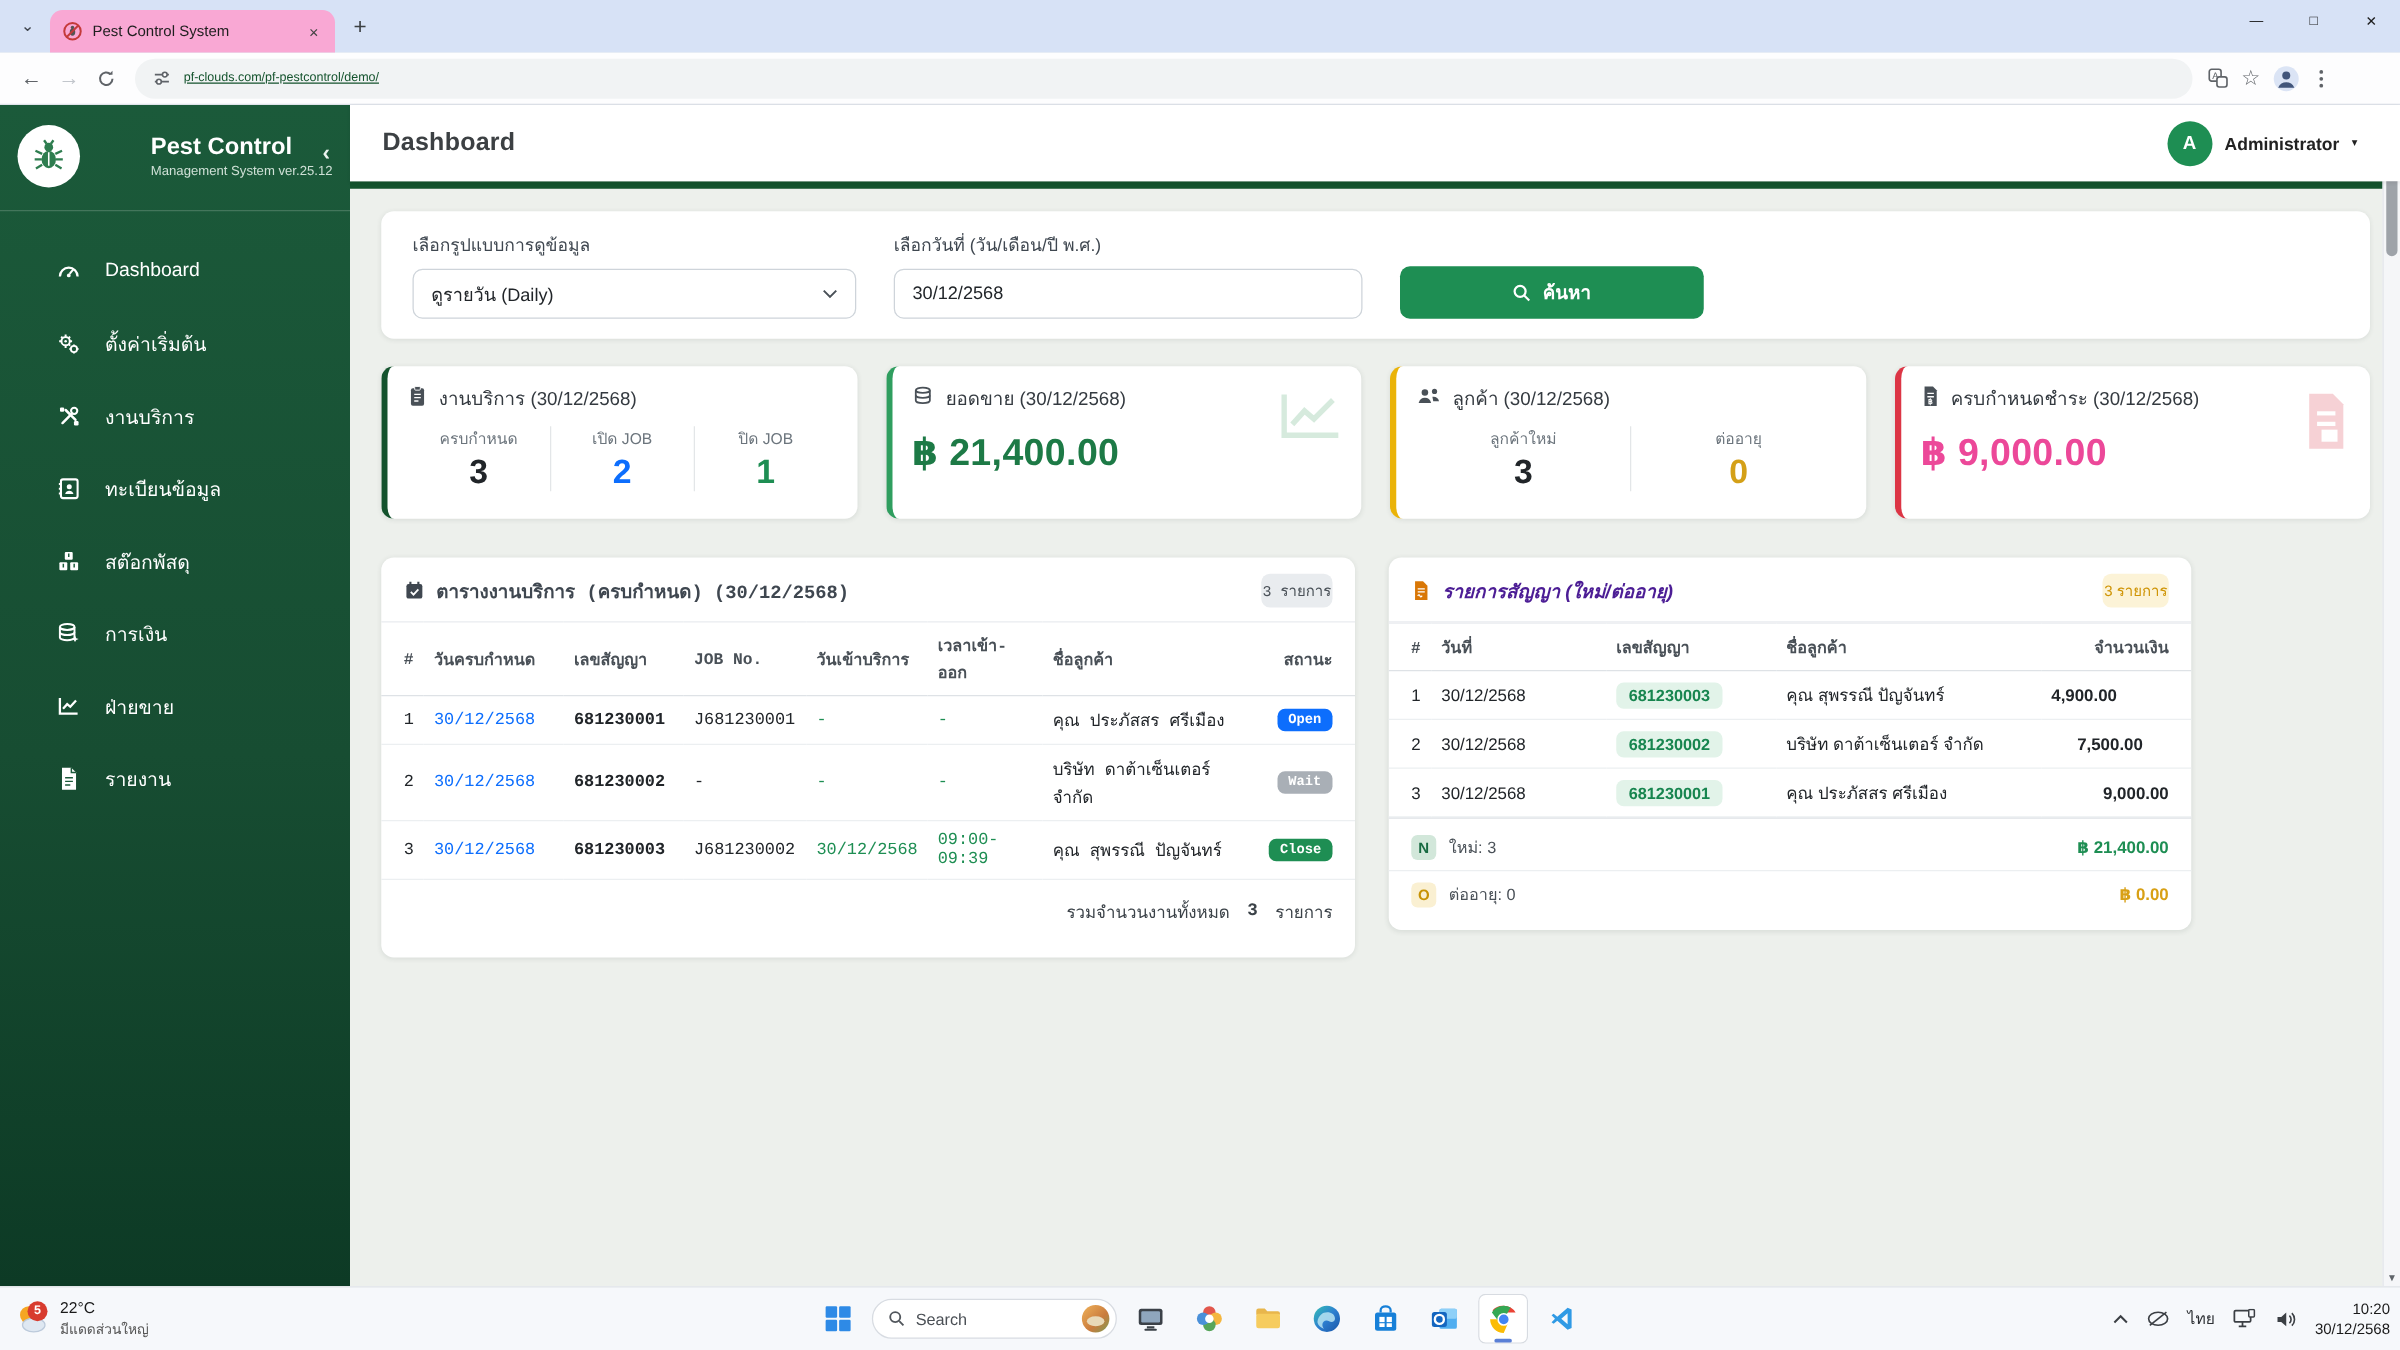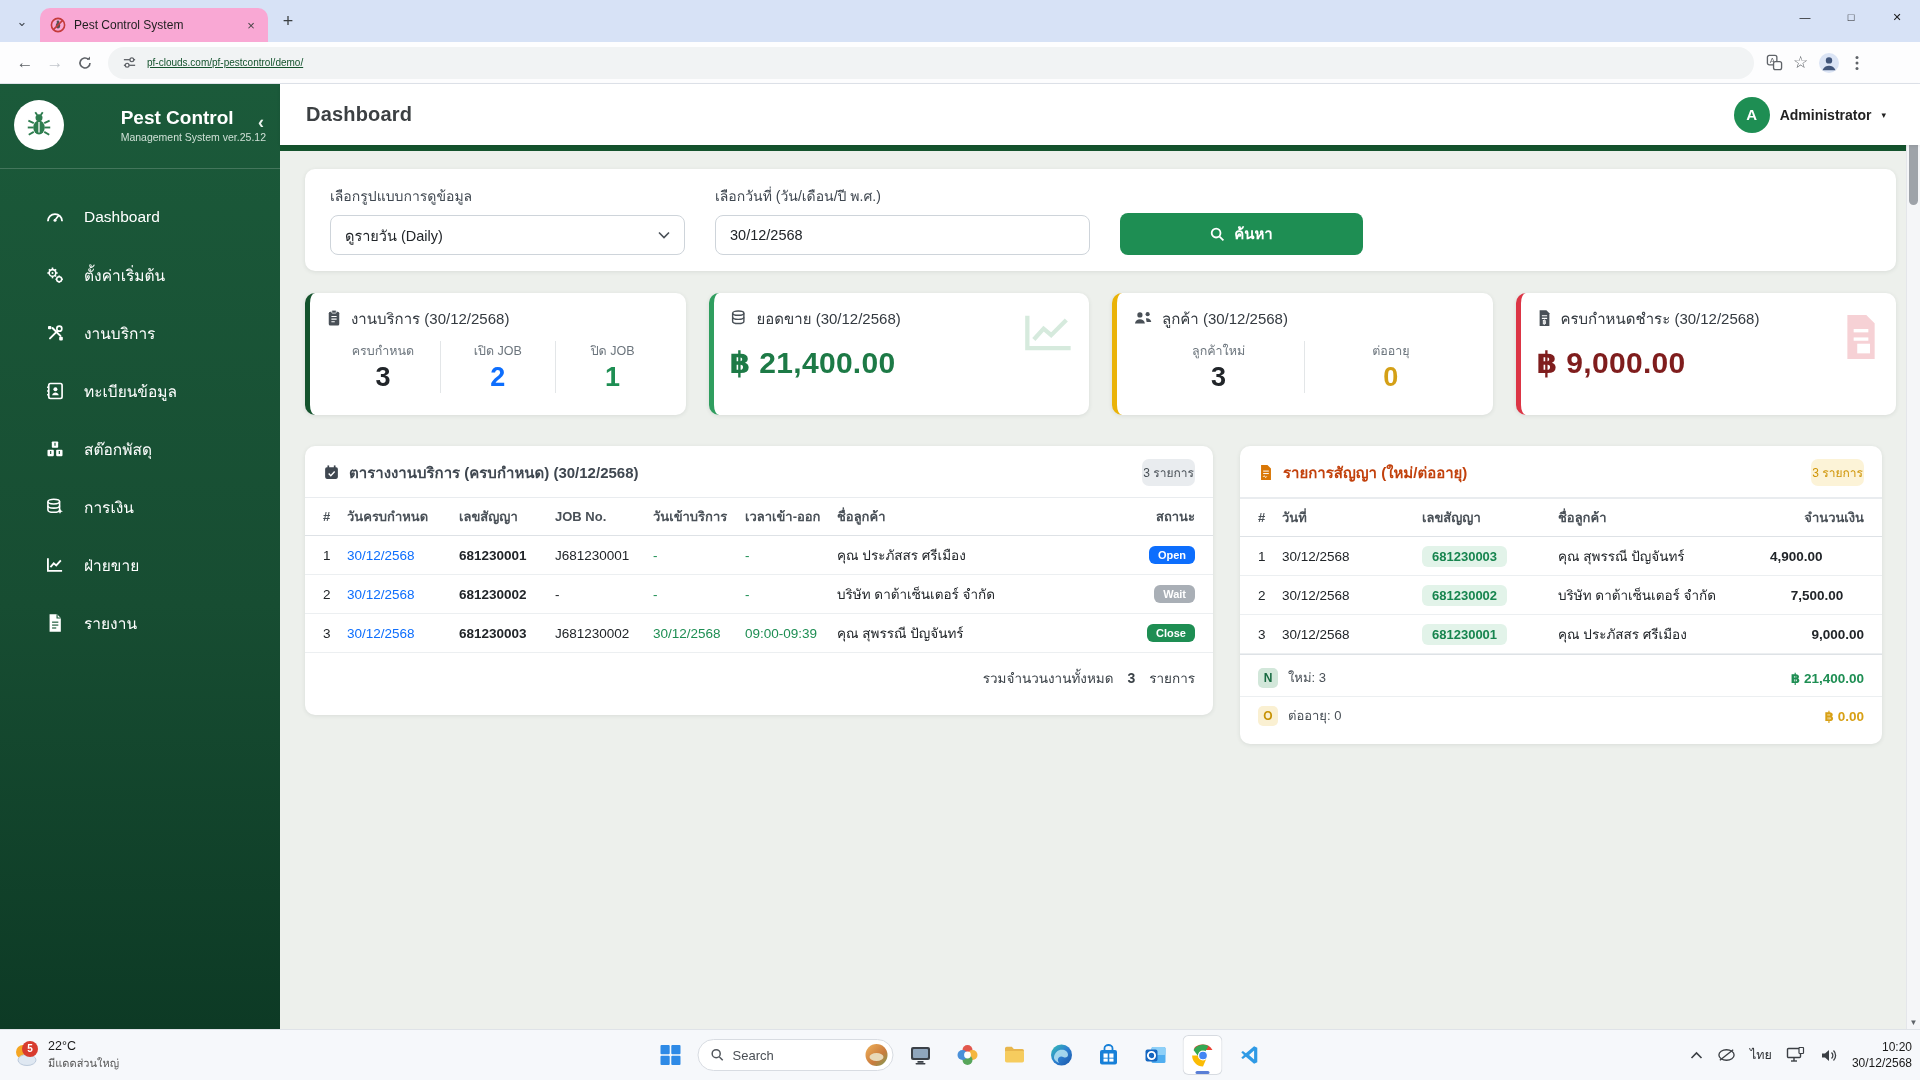--- a/index.html
+++ b/index.html
@@ -84,21 +84,21 @@
 
   
   .tables-row { display:flex; gap:27px; margin-top:31px; align-items:flex-start; }
   .tcard-head { display:flex; align-items:center; padding:13px 18px 11px 18px; gap:9px; }
   .tcard-title { font-size:15px; font-weight:bold; color:#3f4750; flex:1; display:flex; align-items:center; gap:9px; }
   .pill { font-size:12px; padding:4px 1px; border-radius:7px; white-space:nowrap; }
   table { border-collapse:collapse; width:100%; }
   th { font-size:13px; color:#495057; text-align:left; padding:8px 8px; border-top:1px solid #e9ecef;
     border-bottom:1px solid #dee2e6; font-weight:bold; }
   td { font-size:13.5px; color:#212529; padding:8px 8px; border-bottom:1px solid #eceff1; }
-  .svc-table { width:908px; }
+  .svc-table { width:779px;font-family:Liberation Mono, monospace; }
   .ctr-table { width:642px; }
   td.blue { color:#0d6efd; }
   td.boldc { font-weight:bold; }
   td.green { color:#1e8e53; }
   .status-badge { display:inline-block; font-size:11px; font-weight:bold; color:#fff; border-radius:6px; padding:3px 9px; }
   .svc-foot { display:flex; justify-content:flex-end; align-items:center; gap:14px; padding:14px 18px 26px 18px;
     font-size:13.5px; color:#3b4248; }
   .svc-foot b { font-size:14px; }
   .ctr-pill { display:inline-block; background:#e2f3e9; color:#17854f; font-weight:bold; font-size:13px;
     border-radius:6px; padding:3px 10px; }
@@ -449,21 +449,21 @@
               <span><svg width="15" height="18" viewBox="0 0 20 24">
                   <path d="M3.5 1.5h9l4 4v17h-13z" fill="#495057"></path>
                   <g stroke="#fff" stroke-width="1.4">
                     <line x1="6.5" y1="9" x2="13.5" y2="9"></line>
                     <line x1="6.5" y1="12.5" x2="13.5" y2="12.5"></line>
                   </g>
                   <text x="7.2" y="20" font-size="8" fill="#fff" font-family="Liberation Sans" font-weight="bold">฿</text>
                 </svg></span>
               <span>ครบกำหนดชำระ (30/12/2568)</span>
             </div>
-            <div class="stat-amount" style="color:#7f1d1d">฿ 9,000.00</div>
+            <div class="stat-amount" style="color:#ec4899">฿ 9,000.00</div>
             <div class="watermark"><svg width="42" height="52" viewBox="0 0 20 24">
                 <path d="M3.5 1.5h9l4 4v17h-13z" fill="#f5c9ce"></path>
                 <g stroke="#fff" stroke-width="1.6">
                   <line x1="6.5" y1="9" x2="13.5" y2="9"></line>
                   <line x1="6.5" y1="13" x2="13.5" y2="13"></line>
                   <rect x="9" y="16" width="4.5" height="3" fill="#fff"></rect>
                 </g>
               </svg></div>
           </div>
         </div>
@@ -530,21 +530,21 @@
           </table>
           <div class="svc-foot">
             <span>รวมจำนวนงานทั้งหมด</span>
             <b>3</b>
             <span>รายการ</span>
           </div>
         </div>
 
         <div class="card ctr-table">
           <div class="tcard-head">
-            <div class="tcard-title" id="ctr-title" style="color: #c2410c;">
+            <div class="tcard-title" id="ctr-title" style="color: #4c1d95; font-style: italic;">
               <svg width="16" height="17" viewBox="0 0 20 24">
                 <path d="M3 1.5h9l5 5v16H3z" fill="#d97706"></path>
                 <g stroke="#fff" stroke-width="1.4">
                     <line x1="6" y1="10" x2="14" y2="10"></line>
                     <line x1="6" y1="13.5" x2="14" y2="13.5"></line>
                     <path d="M6 18c1-1.6 2-1.6 2.6 0 .6 1.4 1.4 1.4 2.4-.4" fill="none"></path>
                   </g>
                 </svg>
               <span>รายการสัญญา (ใหม่/ต่ออายุ)</span>
             </div>

